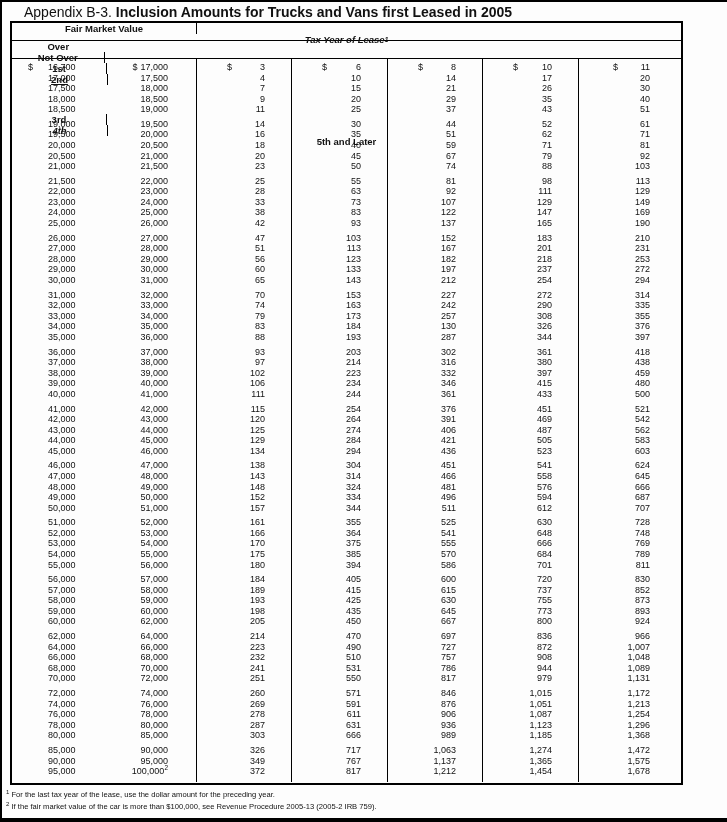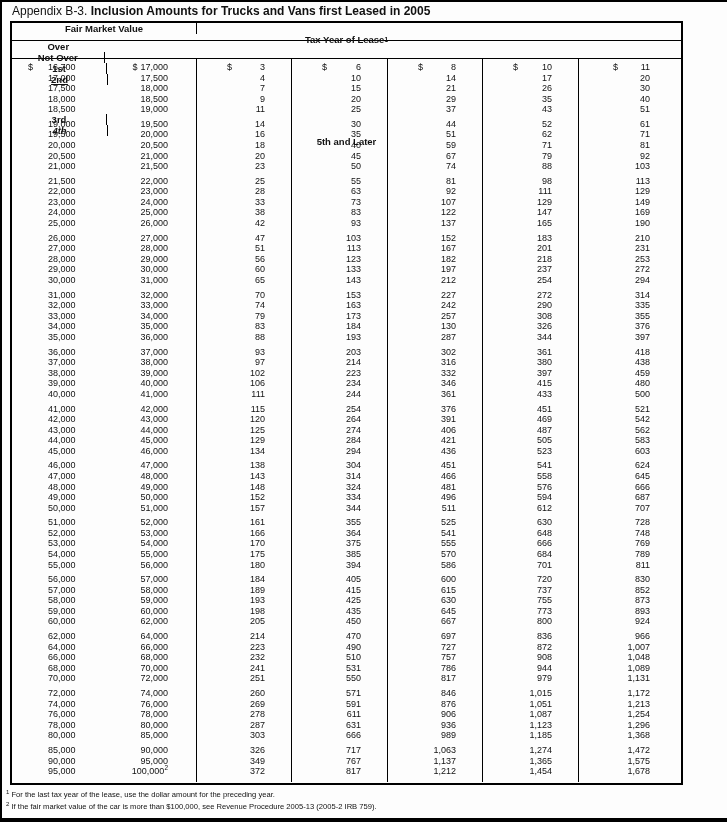--- a/index.html
+++ b/index.html
@@ -7,32 +7,32 @@
     width:727px;height:822px;position:relative;
     background:#fdfdfd;color:#111;
     font-family:"Liberation Sans","DejaVu Sans",sans-serif;
     overflow:hidden;
   }
   .rule{position:absolute;background:#000;}
   #rule-top{left:0;top:0;width:727px;height:2px;}
   #rule-left{left:0;top:0;width:2px;height:822px;}
   #rule-bottom{left:0;bottom:0;width:727px;height:4px;}
 
-  #title{position:absolute;left:12px;top:4px;font-size:12px;white-space:nowrap;}
+  #title{position:absolute;left:24px;top:4px;font-size:14px;white-space:nowrap;}
   #title .bold{font-weight:700;}
 
   #tbl{
     position:absolute;left:10px;top:21px;width:673px;height:764px;
     border:2px solid #000;box-sizing:border-box;
   }
   .hrow{display:flex;border-bottom:1.5px solid #000;height:17px;box-sizing:content-box;flex-direction:column;}
   .hcell{display:flex;align-items:center;justify-content:center;
     font-weight:700;font-size:9.5px;box-sizing:border-box;}
   .hc-fmv{width:185px;border-right:1.5px solid #000;}
-  .hc-tax{flex:1;}
+  .hc-tax{flex:1;font-style:italic;}
   .hc-over{width:92.5px;}
   .hc-notover{width:92.5px;border-right:1.5px solid #000;}
   .hc-1{width:95px;border-right:1.5px solid #000;text-align:center;}
   .hc-2{width:96px;border-right:1.5px solid #000;text-decoration:underline;}
   .hc-3{width:95px;border-right:1.5px solid #000;margin-top:29px;}
   .hc-4{width:96px;border-right:1.5px solid #000;font-style:italic;}
   .hc-5{flex:1;}
   sup{font-size:6.5px;vertical-align:4px;line-height:0;}
 
   #tbody{position:relative;height:723px;padding-top:3px;box-sizing:border-box;}

